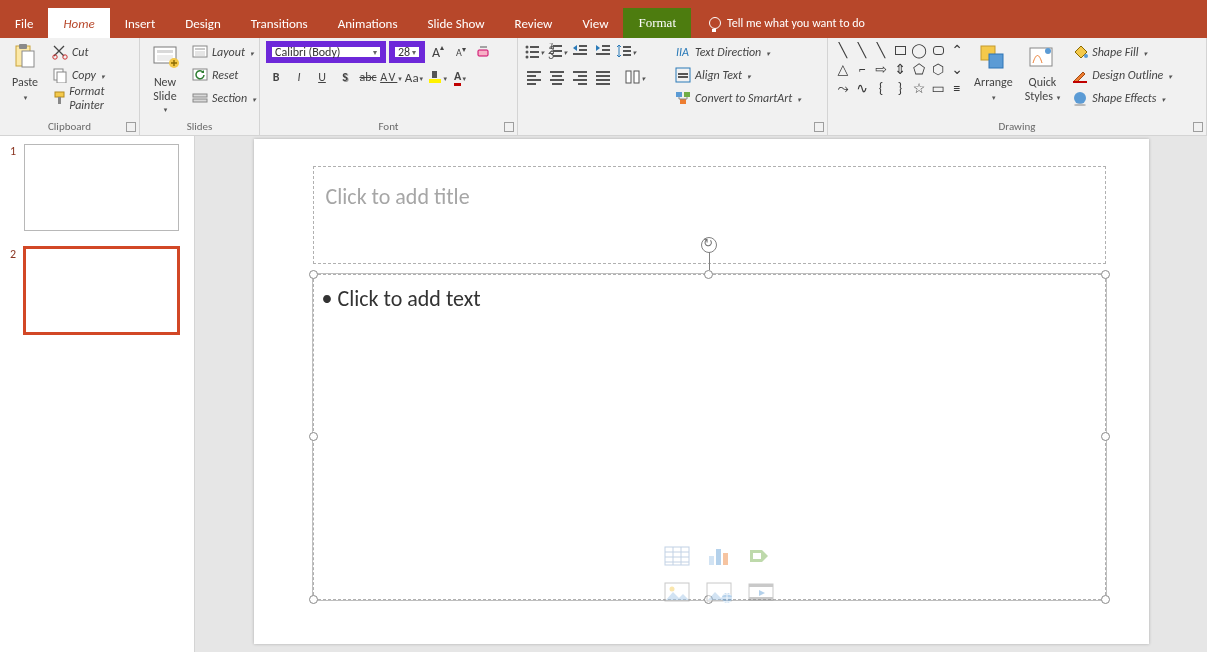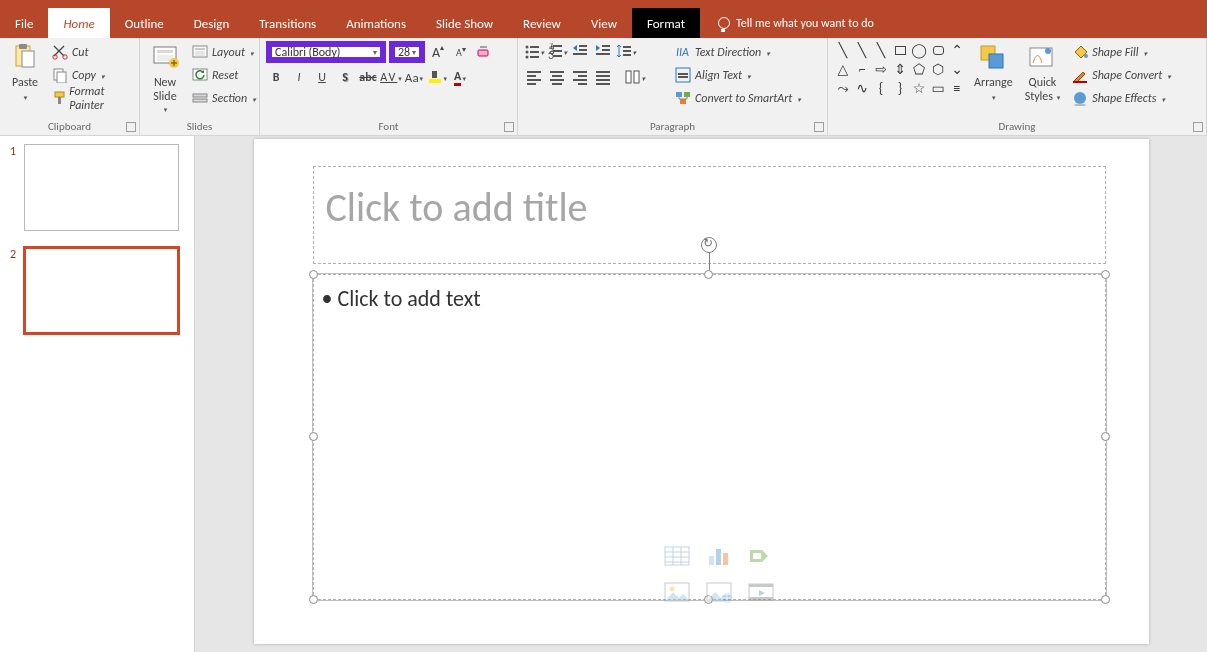--- a/index.html
+++ b/index.html
@@ -5,21 +5,21 @@
 * { margin: 0; padding: 0; box-sizing: border-box; font-family: "Segoe UI", Calibri, Arial, sans-serif; font-size: 12px; }
 html,body { width: 1207px; height: 652px; overflow: hidden; background:#fff; }
 
 
 .qat { height:8px; background:#B7472A; }
 
 
 .tabs { height:30px; background:#B7472A; display:flex; align-items:stretch; }
 .tab { color:#fff; padding:0 15px; display:flex; align-items:center; cursor:pointer; font-size:13px; }
 .tab.active { background:#fff; color:#B7472A;font-style:italic; }
-.tab.format { background:#000000; }
+.tab.format { background:#4d7c0f;font-family:Liberation Serif, serif; }
 .tellme { display:flex; align-items:center; color:#fff; padding-left:18px; font-size:12px; gap:6px; }
 .bulb { width:12px;height:12px;border:1.5px solid #fff;border-radius:50%;position:relative; }
 .bulb::after{content:"";position:absolute;width:4px;height:3px;background:#fff;bottom:-4px;left:2px;}
 
 
 .ribbon { height:98px; background:#F1F1F1; border-bottom:1px solid #D4D4D4; display:flex; }
 .group { border-right:1px solid #D4D4D4; padding:3px 6px 0 6px; display:flex; flex-direction:column; position:relative; }
 .group-label { text-align:center; font-size:11px; color:#6A6A6A; padding:1px 0 2px 0; margin-top:auto; }
 .group-body { display:flex; align-items:flex-start; gap:4px; flex:1; }
 .dlg { position:absolute; right:3px; bottom:3px; width:10px;height:10px;border:1px solid #9E9E9E; }
@@ -53,50 +53,50 @@
 .thumbwrap{display:flex;gap:6px;align-items:flex-start;}
 .thumbnum{font-size:12px;color:#8A3521;width:8px;}
 .thumb{width:155px;height:87px;background:#fff;border:1px solid #B8B8B8;}
 .thumb.sel{border:2px solid #D24726; outline:1px solid #D24726;}
 
 .canvas { flex:1; background:#E6E6E6; position:relative; display:flex; align-items:flex-start; justify-content:center; padding-top:3px;}
 .slide { width:895px; height:505px; background:#fff; box-shadow:0 0 3px rgba(0,0,0,.25); position:relative;}
 
 .ph { position:absolute; border:1px dashed #B0B0B0; }
 .ph-title { left:59px; top:27px; width:793px; height:98px; padding:16px 0 0 12px;}
-.ph-title span{font-size:40px; color:#A6A6A6; font-family:Calibri,Arial;}
+.ph-title span{font-size:22px; color:#A6A6A6; font-family:Calibri,Arial;}
 .ph-body  { left:59px; top:135px; width:793px; height:326px; padding:10px 0 0 14px;}
 .ph-body span{font-size:22px; color:#333; font-family:Calibri,Arial;}
 .sel-box { outline:1px solid #BFBFBF;padding-left:8px; }
 .handle{position:absolute;width:9px;height:9px;background:#fff;border:1px solid #8A8A8A;border-radius:50%;}
 .h-tl{left:-5px;top:-5px}.h-tr{right:-5px;top:-5px}.h-bl{left:-5px;bottom:-5px}.h-br{right:-5px;bottom:-5px}
 .h-t{left:50%;top:-5px;margin-left:-5px}.h-b{left:50%;bottom:-5px;margin-left:-5px}
 .h-l{left:-5px;top:50%;margin-top:-5px}.h-r{right:-5px;top:50%;margin-top:-5px}
 .rot{position:absolute;left:50%;top:-38px;margin-left:-8px;width:16px;height:16px;border:1.5px solid #808080;border-radius:50%;}
 .rot::before{content:"";position:absolute;left:50%;top:14px;width:1px;height:18px;background:#808080;}
 .rot::after{content:"↻";position:absolute;left:1px;top:-2px;font-size:12px;color:#707070;}
 
 .content-icons{position:absolute;left:346px;top:268px;display:grid;grid-template-columns:repeat(3,36px);grid-auto-rows:28px;gap:8px 6px;}
 .content-icons div{opacity:.45;display:flex;align-items:center;justify-content:center;}
 .content-icons svg{width:28px;height:22px;}
 
 
-.strike{text-decoration:line-through;font-weight:bold;}
+.strike{text-decoration:line-through;}
 
 .sq{display:inline-block;border:1px solid;}
 </style>
 </head>
 <body>
 
 <div class="qat"></div>
 
 <div class="tabs">
   <div class="tab">File</div>
   <div class="tab active">Home</div>
-  <div class="tab">Outline</div>
+  <div class="tab">Insert</div>
   <div class="tab">Design</div>
   <div class="tab">Transitions</div>
   <div class="tab">Animations</div>
   <div class="tab">Slide Show</div>
   <div class="tab">Review</div>
   <div class="tab">View</div>
   <div class="tab format">Format</div>
   <div class="tellme">
     <span class="bulb"></span>
     <span>Tell me what you want to do</span>
@@ -371,21 +371,20 @@
               <rect x="1" y="2" width="6" height="5" fill="#5B9BD5"></rect>
               <rect x="9" y="2" width="6" height="5" fill="#70AD47"></rect>
               <rect x="5" y="9" width="6" height="5" fill="#ED7D31"></rect>
               <path d="M4 7v2h4M12 7v2h-4" stroke="#888" fill="none"></path>
             </svg>
             <span>Convert to SmartArt</span>
             <span class="drop"></span>
           </div>
       </div>
     </div>
-    <div class="group-label">Paragraph</div>
     <div class="dlg"></div>
   </div>
 
   <div class="group" style="flex:1">
     <div class="group-body">
       <div class="shapegrid">
         <div>╲</div>
         <div>╲</div>
         <div>╲</div>
         <div>
@@ -435,21 +434,21 @@
               <circle cx="14" cy="12" r="2" fill="#5B9BD5"></circle>
             </svg>
             <span>Shape Fill</span>
             <span class="drop"></span>
           </div>
         <div class="smbtn">
             <svg class="ic">
               <path d="M2 14l9-9 2 2-9 9z" fill="#ED7D31" stroke="#A34A12"></path>
               <rect x="1" y="14" width="14" height="2" fill="#C00000"></rect>
             </svg>
-            <span>Shape Convert</span>
+            <span>Design Outline</span>
             <span class="drop"></span>
           </div>
         <div class="smbtn">
             <svg class="ic">
               <circle cx="8" cy="8" r="6" fill="#5B9BD5"></circle>
               <ellipse cx="8" cy="15" rx="6" ry="1.5" fill="#BBB"></ellipse>
             </svg>
             <span>Shape Effects</span>
             <span class="drop"></span>
           </div>

